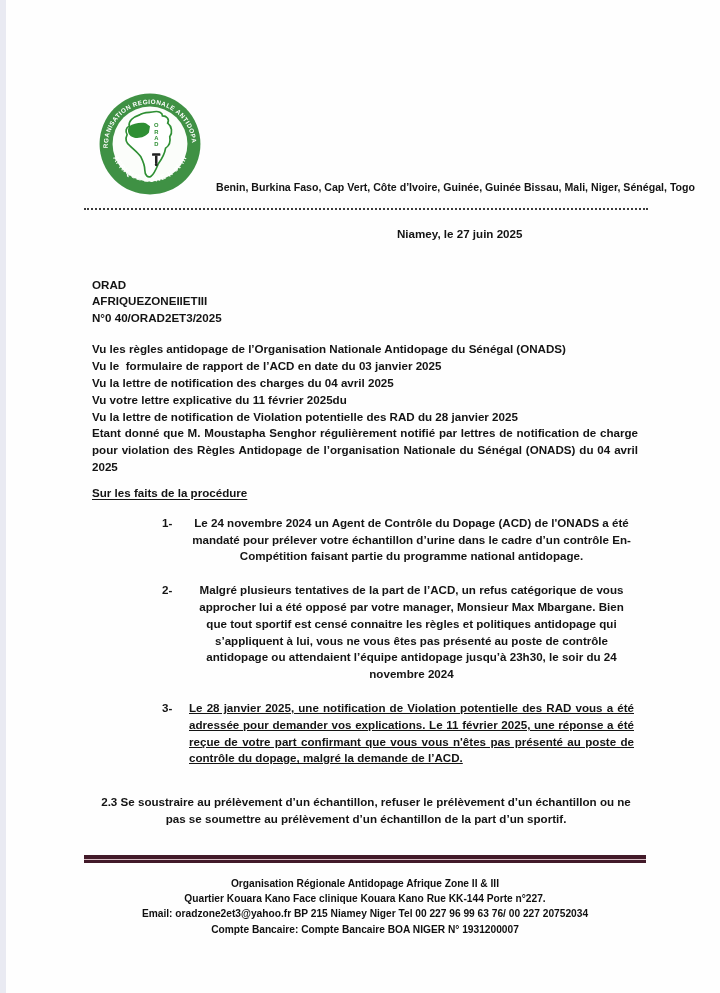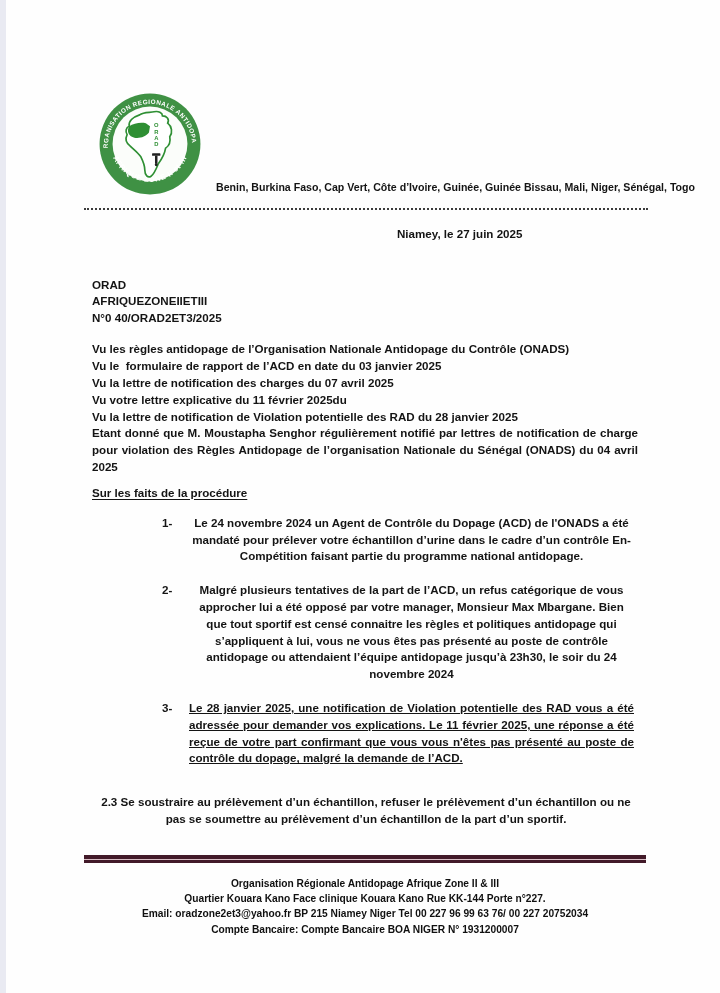--- a/index.html
+++ b/index.html
@@ -169,23 +169,23 @@
 
     <div class="date-line">Niamey, le 27 juin 2025</div>
 
     <div class="ref-block">
       <div>ORAD</div>
       <div>AFRIQUEZONEIIETIII</div>
       <div>N°0 40/ORAD2ET3/2025</div>
     </div>
 
     <div class="vu-block">
-      <div class="vu-line">Vu les règles antidopage de l’Organisation Nationale Antidopage du Contrôle (ONADS)</div>
+      <div class="vu-line">Vu les règles antidopage de l’Organisation Nationale Antidopage du Sénégal (ONADS)</div>
       <div class="vu-line">Vu le  formulaire de rapport de l’ACD en date du 03 janvier 2025</div>
-      <div class="vu-line">Vu la lettre de notification des charges du 07 avril 2025</div>
+      <div class="vu-line">Vu la lettre de notification des charges du 04 avril 2025</div>
       <div class="vu-line">Vu votre lettre explicative du 11 février 2025du</div>
       <div class="vu-line">Vu la lettre de notification de Violation potentielle des RAD du 28 janvier 2025</div>
       <div class="etant-donne">Etant donné que M. Moustapha Senghor régulièrement notifié par lettres de notification de charge pour violation des Règles Antidopage de l’organisation Nationale du Sénégal (ONADS) du 04 avril 2025</div>
     </div>
 
     <div class="section-heading">Sur les faits de la procédure</div>
 
     <div class="facts">
       <div class="fact">
         <span class="fact-num">1-</span>

